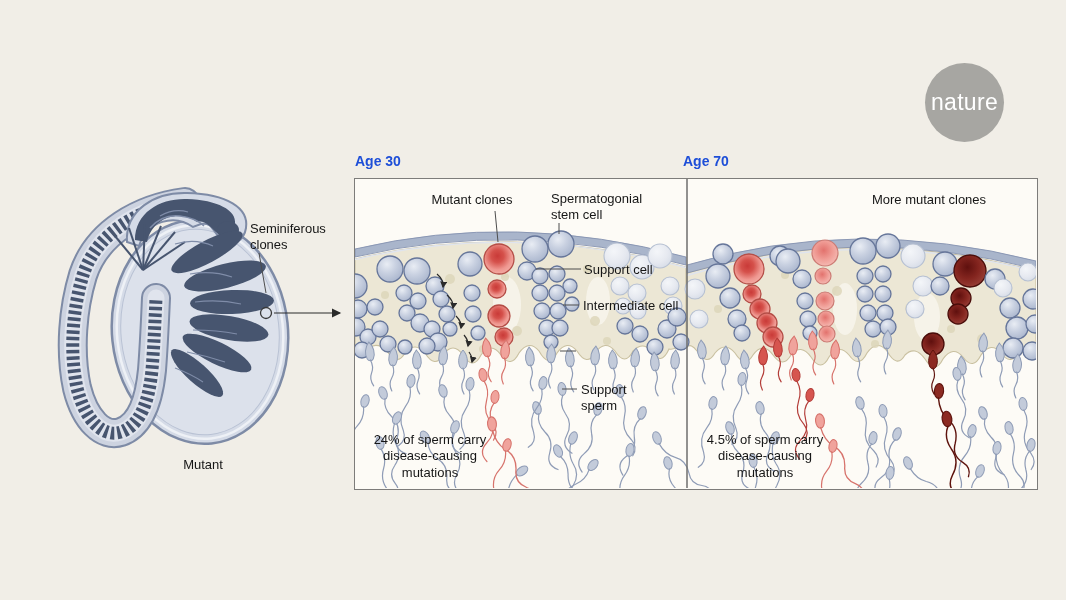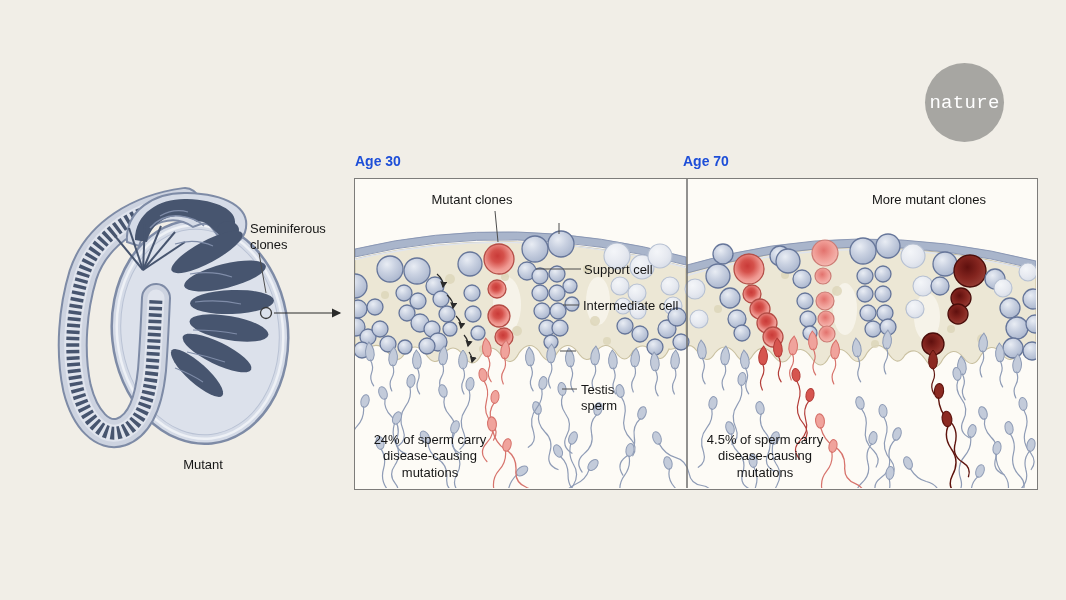--- a/index.html
+++ b/index.html
@@ -16,21 +16,21 @@
   *{margin:0;padding:0;box-sizing:border-box}
   body{font-family:"Liberation Sans",sans-serif;background:#e8e6e0}
   .canvas{position:relative;width:1066px;height:600px;background:var(--canvas-bg);overflow:hidden}
   .lbl{position:absolute;font-size:13px;line-height:1.25;color:var(--label-color)}
   .age-header{position:absolute;font-size:14px;font-weight:bold;color:#1d4ed8}
   .panel-box{position:absolute;left:354px;top:178px;width:684px;height:312px;
     background:var(--panel-bg);border:1.5px solid var(--panel-border)}
   .panel-box svg{position:absolute;left:0;top:0}
   .nature-logo{position:absolute;left:925px;top:63px;width:79px;height:79px;border-radius:50%;
     background:var(--logo-bg);display:flex;align-items:center;justify-content:center}
-  .nature-logo span{font-family:Liberation Mono, monospace;font-size:19px;color:var(--logo-text);letter-spacing:.3px}
+  .nature-logo span{font-family:Liberation Sans, sans-serif;font-size:23px;color:var(--logo-text);letter-spacing:.3px}
   .abs-svg{position:absolute;pointer-events:none}
   .t-right{text-align:center}
   .t-center{text-align:center}
   
   .cb{fill:url(#gB);stroke:var(--cell-blue-stroke);stroke-width:1.3}
   .cf{fill:url(#gF);stroke:#b6c0d2;stroke-width:1.1}
   .cr{fill:url(#gR);stroke:var(--cell-red-stroke);stroke-width:1.3}
   .cp{fill:url(#gP);stroke:var(--cell-pink-stroke);stroke-width:1.2}
   .cm{fill:url(#gM);stroke:var(--cell-maroon-stroke);stroke-width:1.3}
   .dot{fill:#ddd6ba;opacity:.85}
@@ -448,22 +448,23 @@
         <path class="leader" d="M181,90 L226,90"></path>
         <path class="leader" d="M208,126 L224,126"></path>
         <path class="leader" d="M205,172 L221,172"></path>
         <path class="leader" d="M207,210 L222,210"></path>
       </g>
 
       <line x1="332" y1="0" x2="332" y2="309" stroke="#6e6e6c" stroke-width="1.5"></line>
     </svg>
 
     <div class="lbl t-center" style="left:72px;top:13px;width:90px">Mutant clones</div>
+    <div class="lbl" style="left:196px;top:12px;width:112px">Spermatogonial stem cell</div>
     <div class="lbl" style="left:229px;top:83px;width:70px">Support cell</div>
     <div class="lbl" style="left:228px;top:119px;width:98px">Intermediate cell</div>
-    <div class="lbl" style="left:226px;top:203px;width:62px">Testis sperm</div>
+    <div class="lbl" style="left:226px;top:203px;width:62px">Support sperm</div>
     <div class="lbl t-right" style="left:18px;top:253px;width:114px">24% of sperm carry disease-causing mutations</div>
 
     <div class="lbl t-right" style="left:514px;top:13px;width:120px">More mutant clones</div>
     <div class="lbl t-right" style="left:350px;top:253px;width:120px">4.5% of sperm carry disease-causing mutations</div>
   </div>
 
 </div>
 
 </body></html>

